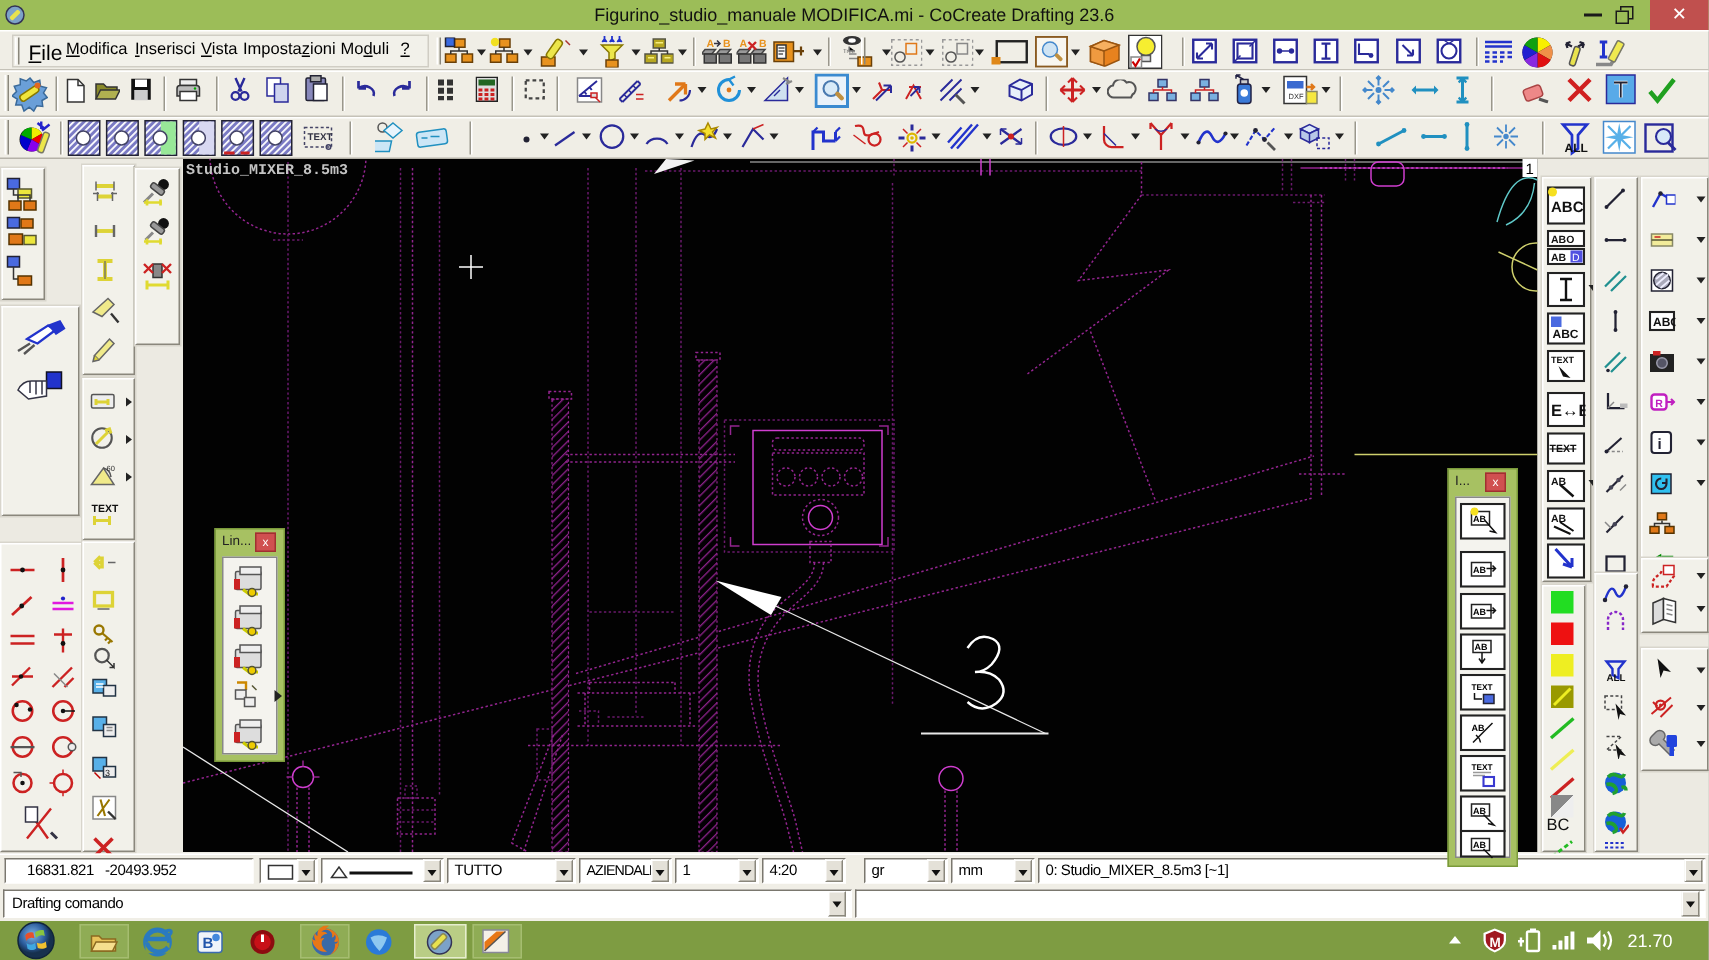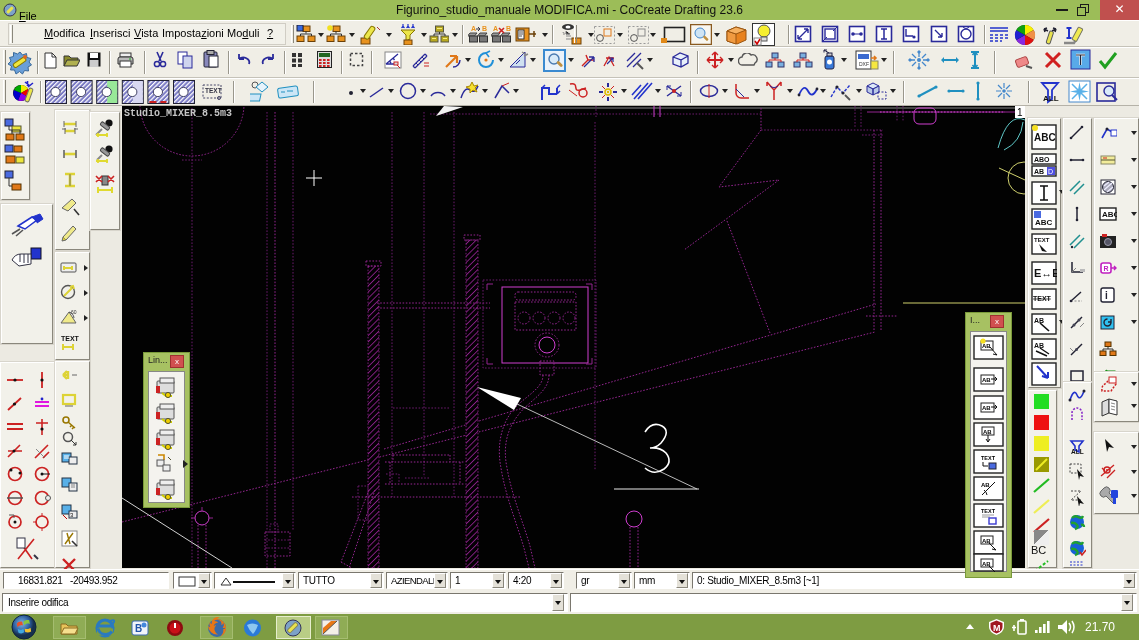--- a/index.html
+++ b/index.html
@@ -19,21 +19,21 @@
     <rect x="3" y="5.5" width="8" height="3" rx="1" fill="#e8e24e" transform="rotate(-45 7 7)"></rect>
   </svg>
 <div class="abs" style="left:0;top:3px;width:1139px;text-align:center;font-size:12px;color:#111">Figurino_studio_manuale MODIFICA.mi - CoCreate Drafting 23.6</div>
 <div class="abs" style="left:1056px;top:9px;width:12px;height:2px;background:#1a1a1a"></div>
 <div class="abs" style="left:1080px;top:4px;width:9px;height:9px;border:1.5px solid #1a1a1a;background:transparent"></div>
 <div class="abs" style="left:1077px;top:7px;width:9px;height:9px;border:1.5px solid #1a1a1a;background:#9cbd58"></div>
 <div class="abs" style="left:1100px;top:0;width:39px;height:20px;background:#c0504e;color:#fff;font-size:12px;text-align:center;line-height:19px">✕</div>
 <div class="abs" style="left:0;top:20px;width:1139px;height:27px;background:#f0eee6;border-top:1px solid #fff;border-bottom:1px solid #c5c2b8"></div>
 <div class="abs" style="left:8px;top:23px;width:278px;height:22px;background:#f2f1ea;border:1px solid #d0cdc4"></div>
 <i class="grip" style="left:10px;top:25px;height:18px"></i>
-<div class="abs" style="left:19px;top:10px;font-size:11px;color:#000"><u>F</u>ile</div>
+<div class="abs" style="left:19px;top:27px;font-size:14px;color:#000"><u>F</u>ile</div>
 <div class="abs" style="left:44px;top:27px;font-size:11px;color:#000"><u>M</u>odifica</div>
 <div class="abs" style="left:90px;top:27px;font-size:11px;color:#000"><u>I</u>nserisci</div>
 <div class="abs" style="left:134px;top:27px;font-size:11px;color:#000"><u>V</u>ista</div>
 <div class="abs" style="left:162px;top:27px;font-size:11px;color:#000">Imposta<u>z</u>ioni</div>
 <div class="abs" style="left:227px;top:27px;font-size:11px;color:#000">Mo<u>d</u>uli</div>
 <div class="abs" style="left:267px;top:27px;font-size:11px;color:#000"><u>?</u></div>
 <i class="grip" style="left:291px;top:25px;height:18px"></i>
 <svg class="i" style="left:296px;top:25px" width="20" height="19" viewBox="0 0 20 19">
     <rect x="7" y="1" width="7" height="5.5" fill="#e8921e" stroke="#6a4008"></rect>
     <rect x="1" y="11" width="7" height="5.5" fill="#e8921e" stroke="#6a4008"></rect>
@@ -1259,21 +1259,21 @@
 <div class="ddbtn" style="left:492px;top:573px;height:15px"></div>
 <div class="fld" style="left:508px;top:572px;width:56px;height:17px;padding:2px 0 0 4px">4:20</div>
 <div class="ddbtn" style="left:550px;top:573px;height:15px"></div>
 <div class="fld" style="left:576px;top:572px;width:56px;height:17px;padding:2px 0 0 4px">gr</div>
 <div class="ddbtn" style="left:618px;top:573px;height:15px"></div>
 <div class="fld" style="left:634px;top:572px;width:56px;height:17px;padding:2px 0 0 4px">mm</div>
 <div class="ddbtn" style="left:676px;top:573px;height:15px"></div>
 <div class="fld" style="left:692px;top:572px;width:445px;height:17px;padding:2px 0 0 4px">0: Studio_MIXER_8.5m3 [~1]</div>
 <div class="ddbtn" style="left:1123px;top:573px;height:15px"></div>
 <div class="abs" style="left:0;top:592px;width:1139px;height:22px;background:#f0eee6"></div>
-<div class="fld" style="left:2px;top:593px;width:566px;height:19px;padding:3px 0 0 5px">Inserire odifica</div>
+<div class="fld" style="left:2px;top:593px;width:566px;height:19px;padding:3px 0 0 5px">Drafting comando</div>
 <div class="ddbtn" style="left:552px;top:594px;height:17px"></div>
 <div class="fld" style="left:570px;top:593px;width:567px;height:19px"></div>
 <div class="ddbtn" style="left:1121px;top:594px;height:17px"></div>
 <div class="abs" style="left:0;top:614px;width:1139px;height:26px;background:#7e9c42"></div>
 <svg class="i" style="left:8px;top:614px" width="32" height="26" viewBox="0 0 32 26">
     <defs>
       <radialGradient id="orb" cx="0.4" cy="0.35">
         <stop offset="0" stop-color="#7fb8e8"></stop>
         <stop offset="0.7" stop-color="#2a5a9a"></stop>
         <stop offset="1" stop-color="#16304e"></stop>

